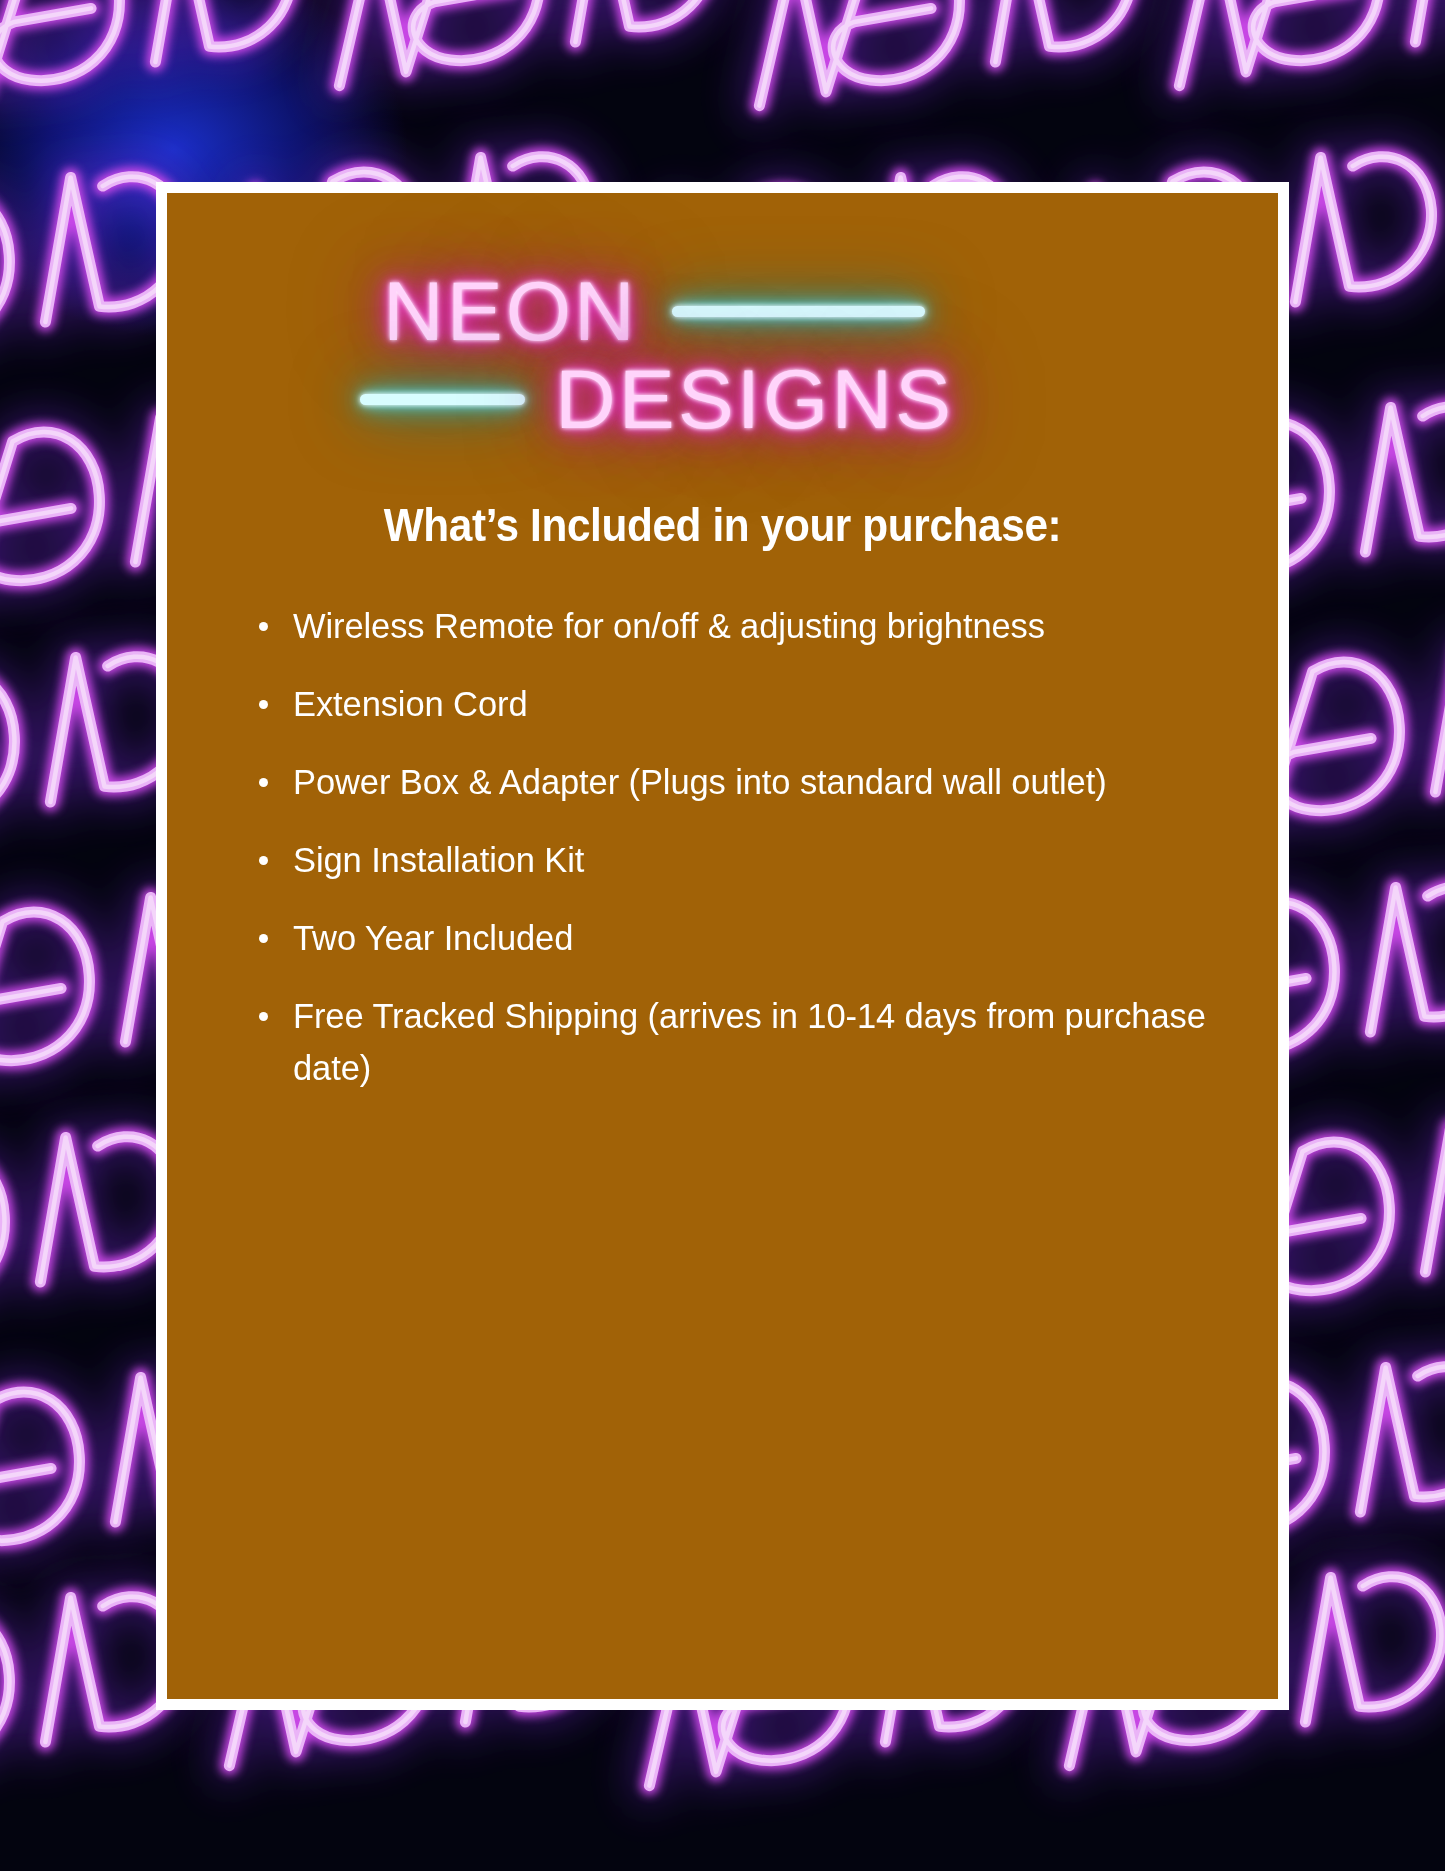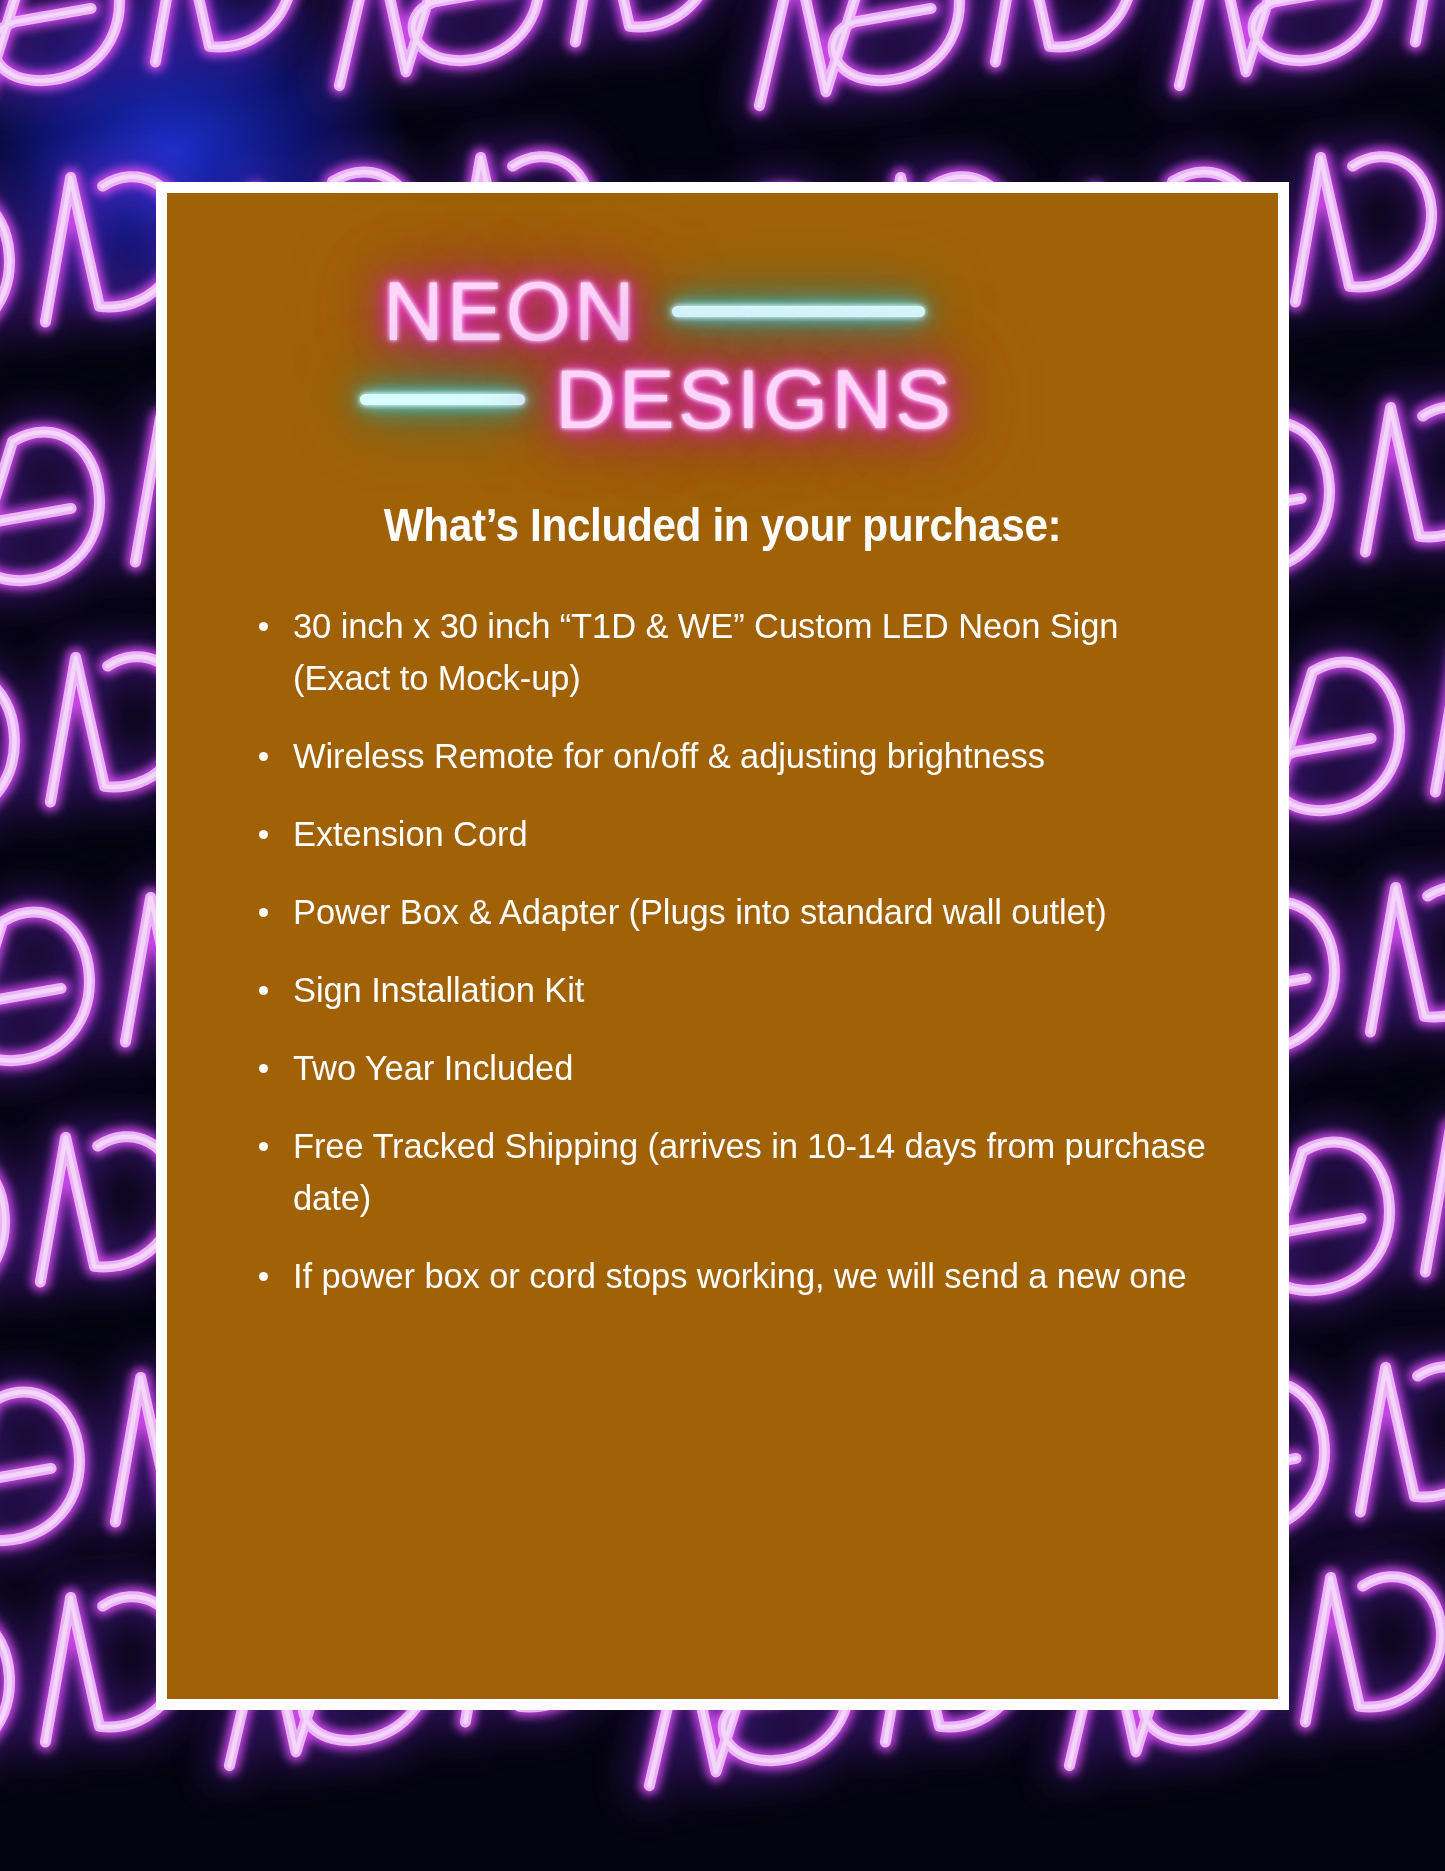--- a/index.html
+++ b/index.html
@@ -309,24 +309,22 @@
       </div>
       <div class="logo-row" id="logo-row-2">
         <span class="neon-bar" id="bar-bottom"></span>
         <span class="neon-word small">DESIGNS</span>
       </div>
     </div>
 
     <h1 id="heading">What’s Included in your purchase:</h1>
 
     <ul id="bullets">
-      <li>30 inch x 30 inch “T1D &amp; WE” Custom LED Neon Sign (Exact to Mock-up)</li>
       <li>Wireless Remote for on/off &amp; adjusting brightness</li>
       <li>Extension Cord</li>
       <li>Power Box &amp; Adapter (Plugs into standard wall outlet)</li>
       <li>Sign Installation Kit</li>
       <li>Two Year Included</li>
       <li>Free Tracked Shipping (arrives in 10-14 days from purchase date)</li>
-      <li>If power box or cord stops working, we will send a new one</li>
     </ul>
 
   </div>
 </div>
 
 </body></html>

